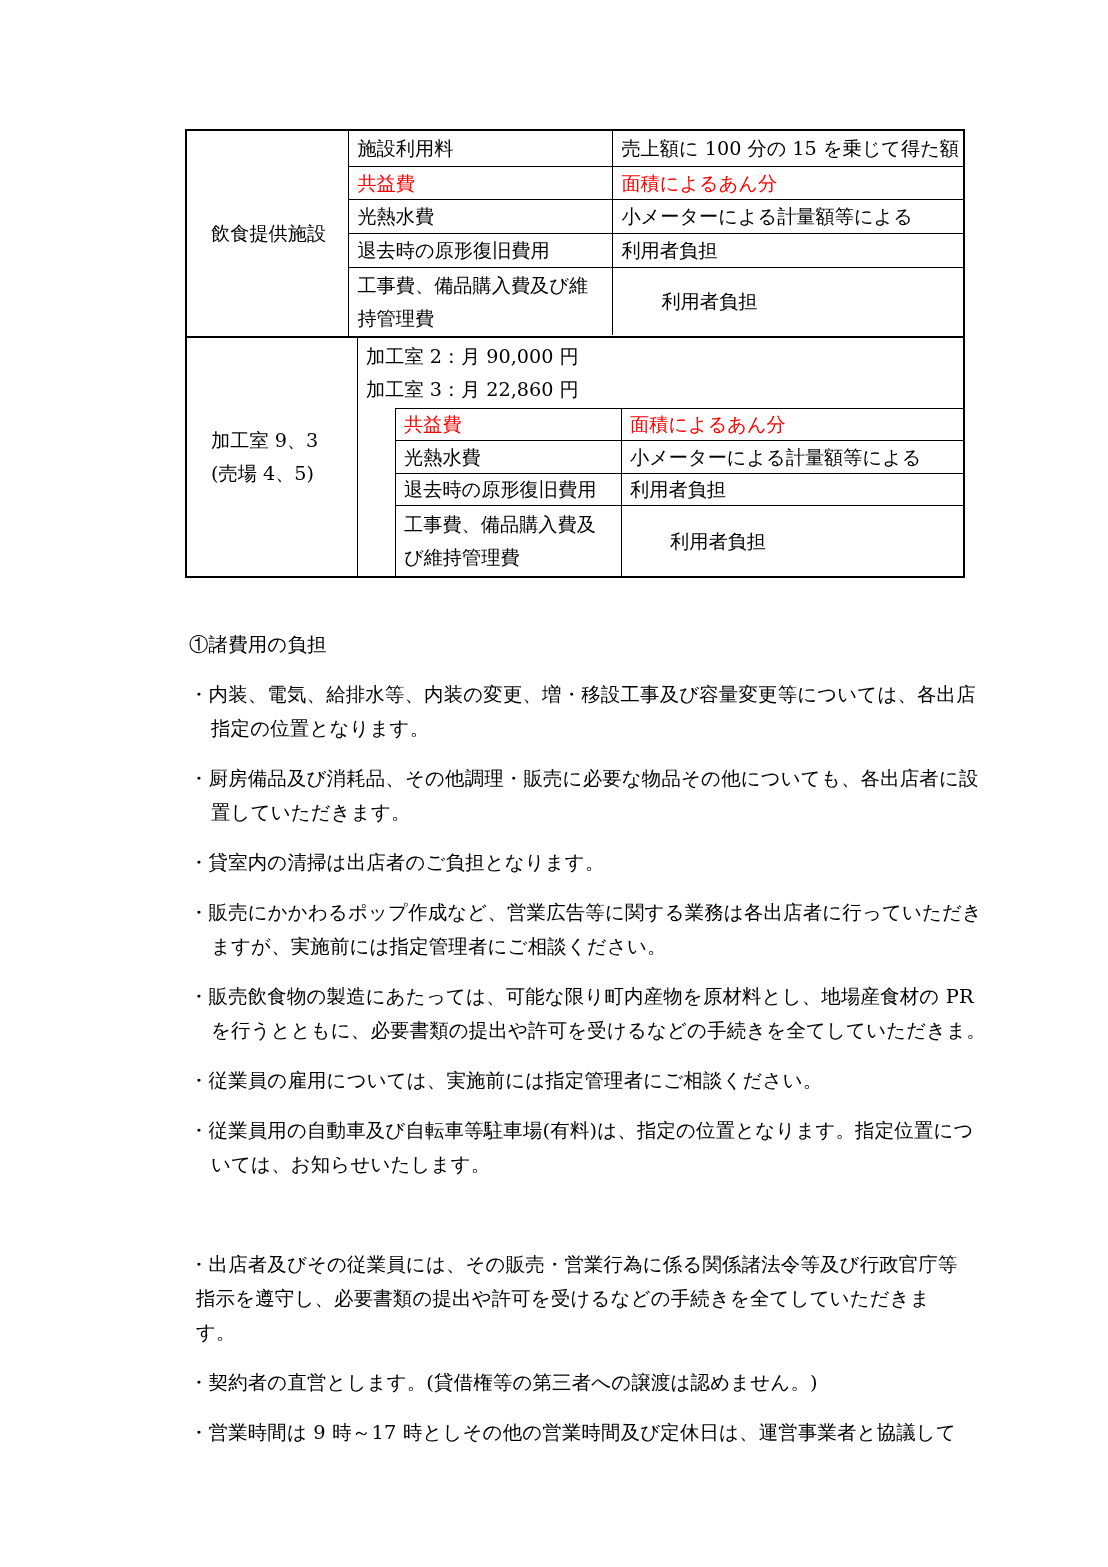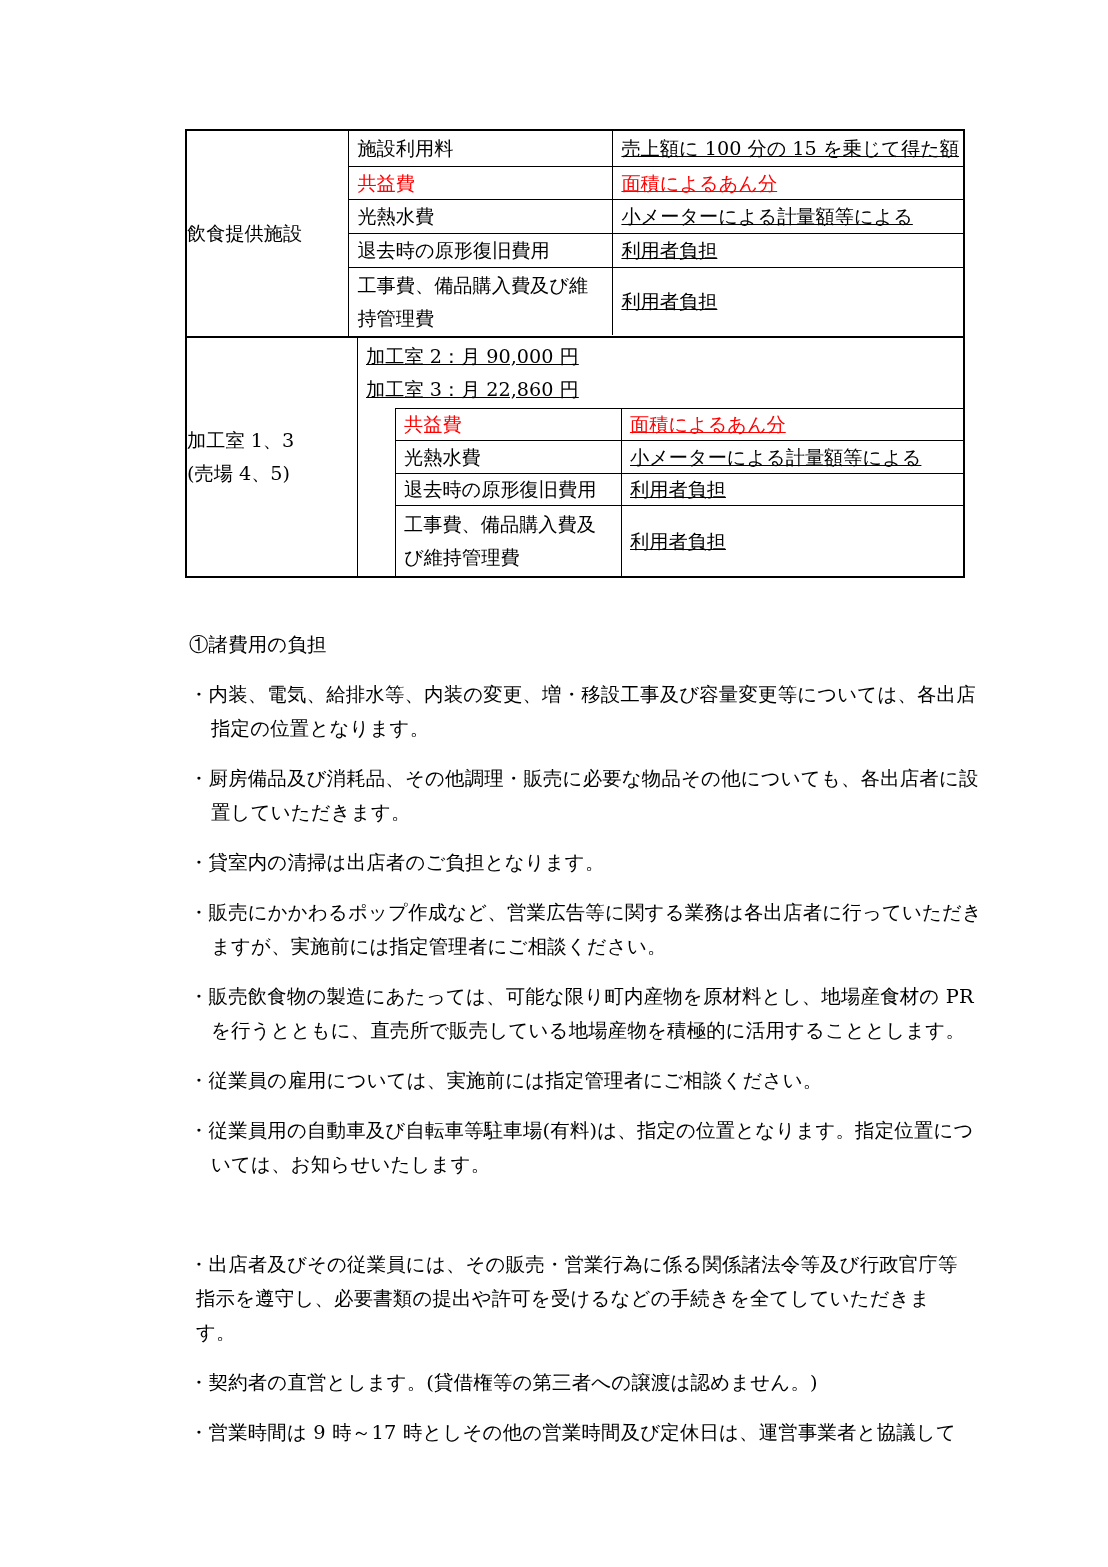--- a/index.html
+++ b/index.html
@@ -31,35 +31,35 @@
   }
   .fee-table .cell { box-sizing: border-box; white-space: pre; }
   .group { display: flex; }
   .g1 { height: 205px; border-bottom: 2px solid #000; }
   .g2 { height: 238px; }
   .gl {
     width: 171px;
     border-right: 1px solid #000;
     display: flex;
     align-items: center;
-    padding-left: 0;
+    padding-left: 24px;
   }
   .grows { flex: 1; display: flex; flex-direction: column; }
   .frow { display: flex; border-bottom: 1px solid #000; box-sizing: border-box; }
-  .frow.last { border-bottom: none; }
+  .frow.last { border-bottom: none; gap: 40px; }
   .h36 { height: 36px; } .h34 { height: 34px; } .h33 { height: 33px; }
   .h67 { height: 67px; } .h32 { height: 32px; } .h71 { height: 71px; flex: 1; }
   .fitem {
     width: 264px;
     border-right: 1px solid #000;
     display: flex;
     align-items: center;
     padding: 0 6px 0 8px;
   }
-  .fval { flex: 1; display: flex; align-items: center; padding: 0 4px 0 8px; text-decoration: underline; }
+  .fval { flex: 1; display: flex; align-items: center; padding: 0 4px 0 8px; }
   .g2right { flex: 1; display: flex; flex-direction: column; }
   .rowA { display: flex; height: 70px; }
   .rowA .fitem { border-right: 1px solid #000; }
   .nested {
     flex: 1;
     margin-left: 37px;
     border-top: 1px solid #000;
     border-left: 1px solid #000;
     display: flex;
     flex-direction: column;
@@ -111,21 +111,21 @@
         </div>
         <div class="frow h67 last">
           <div class="cell fitem">工事費、備品購入費及び維
 持管理費</div>
           <div class="cell fval">利用者負担</div>
         </div>
       </div>
     </div>
 
     <div class="group g2">
-      <div class="cell gl">加工室 1、3
+      <div class="cell gl">加工室 9、3
 (売場 4、5)</div>
       <div class="g2right">
         <div class="rowA">
           <div class="cell fval">加工室 2：月 90,000 円
 加工室 3：月 22,860 円</div>
         </div>
         <div class="nested">
           <div class="frow h32">
             <div class="cell fitem red">共益費</div>
             <div class="cell fval red">面積によるあん分</div>
@@ -151,21 +151,21 @@
   <div class="textblock">
     <p>①諸費用の負担</p>
     <p class="s1-item">・内装、電気、給排水等、内装の変更、増・移設工事及び容量変更等については、各出店
 指定の位置となります。</p>
     <p class="s1-item">・厨房備品及び消耗品、その他調理・販売に必要な物品その他についても、各出店者に設
 置していただきます。</p>
     <p class="s1-item">・貸室内の清掃は出店者のご負担となります。</p>
     <p class="s1-item">・販売にかかわるポップ作成など、営業広告等に関する業務は各出店者に行っていただき
 ますが、実施前には指定管理者にご相談ください。</p>
     <p class="s1-item">・販売飲食物の製造にあたっては、可能な限り町内産物を原材料とし、地場産食材の PR
-を行うとともに、直売所で販売している地場産物を積極的に活用することとします。</p>
+を行うとともに、必要書類の提出や許可を受けるなどの手続きを全てしていただきま。</p>
     <p class="s1-item">・従業員の雇用については、実施前には指定管理者にご相談ください。</p>
     <p class="s1-item">・従業員用の自動車及び自転車等駐車場(有料)は、指定の位置となります。指定位置につ
 いては、お知らせいたします。</p>
 
     <div class="spacer"></div>
 
     <p class="s2-item">・出店者及びその従業員には、その販売・営業行為に係る関係諸法令等及び行政官庁等
 指示を遵守し、必要書類の提出や許可を受けるなどの手続きを全てしていただきま
 す。</p>
     <p class="s2-item">・契約者の直営とします。(貸借権等の第三者への譲渡は認めません。)</p>

